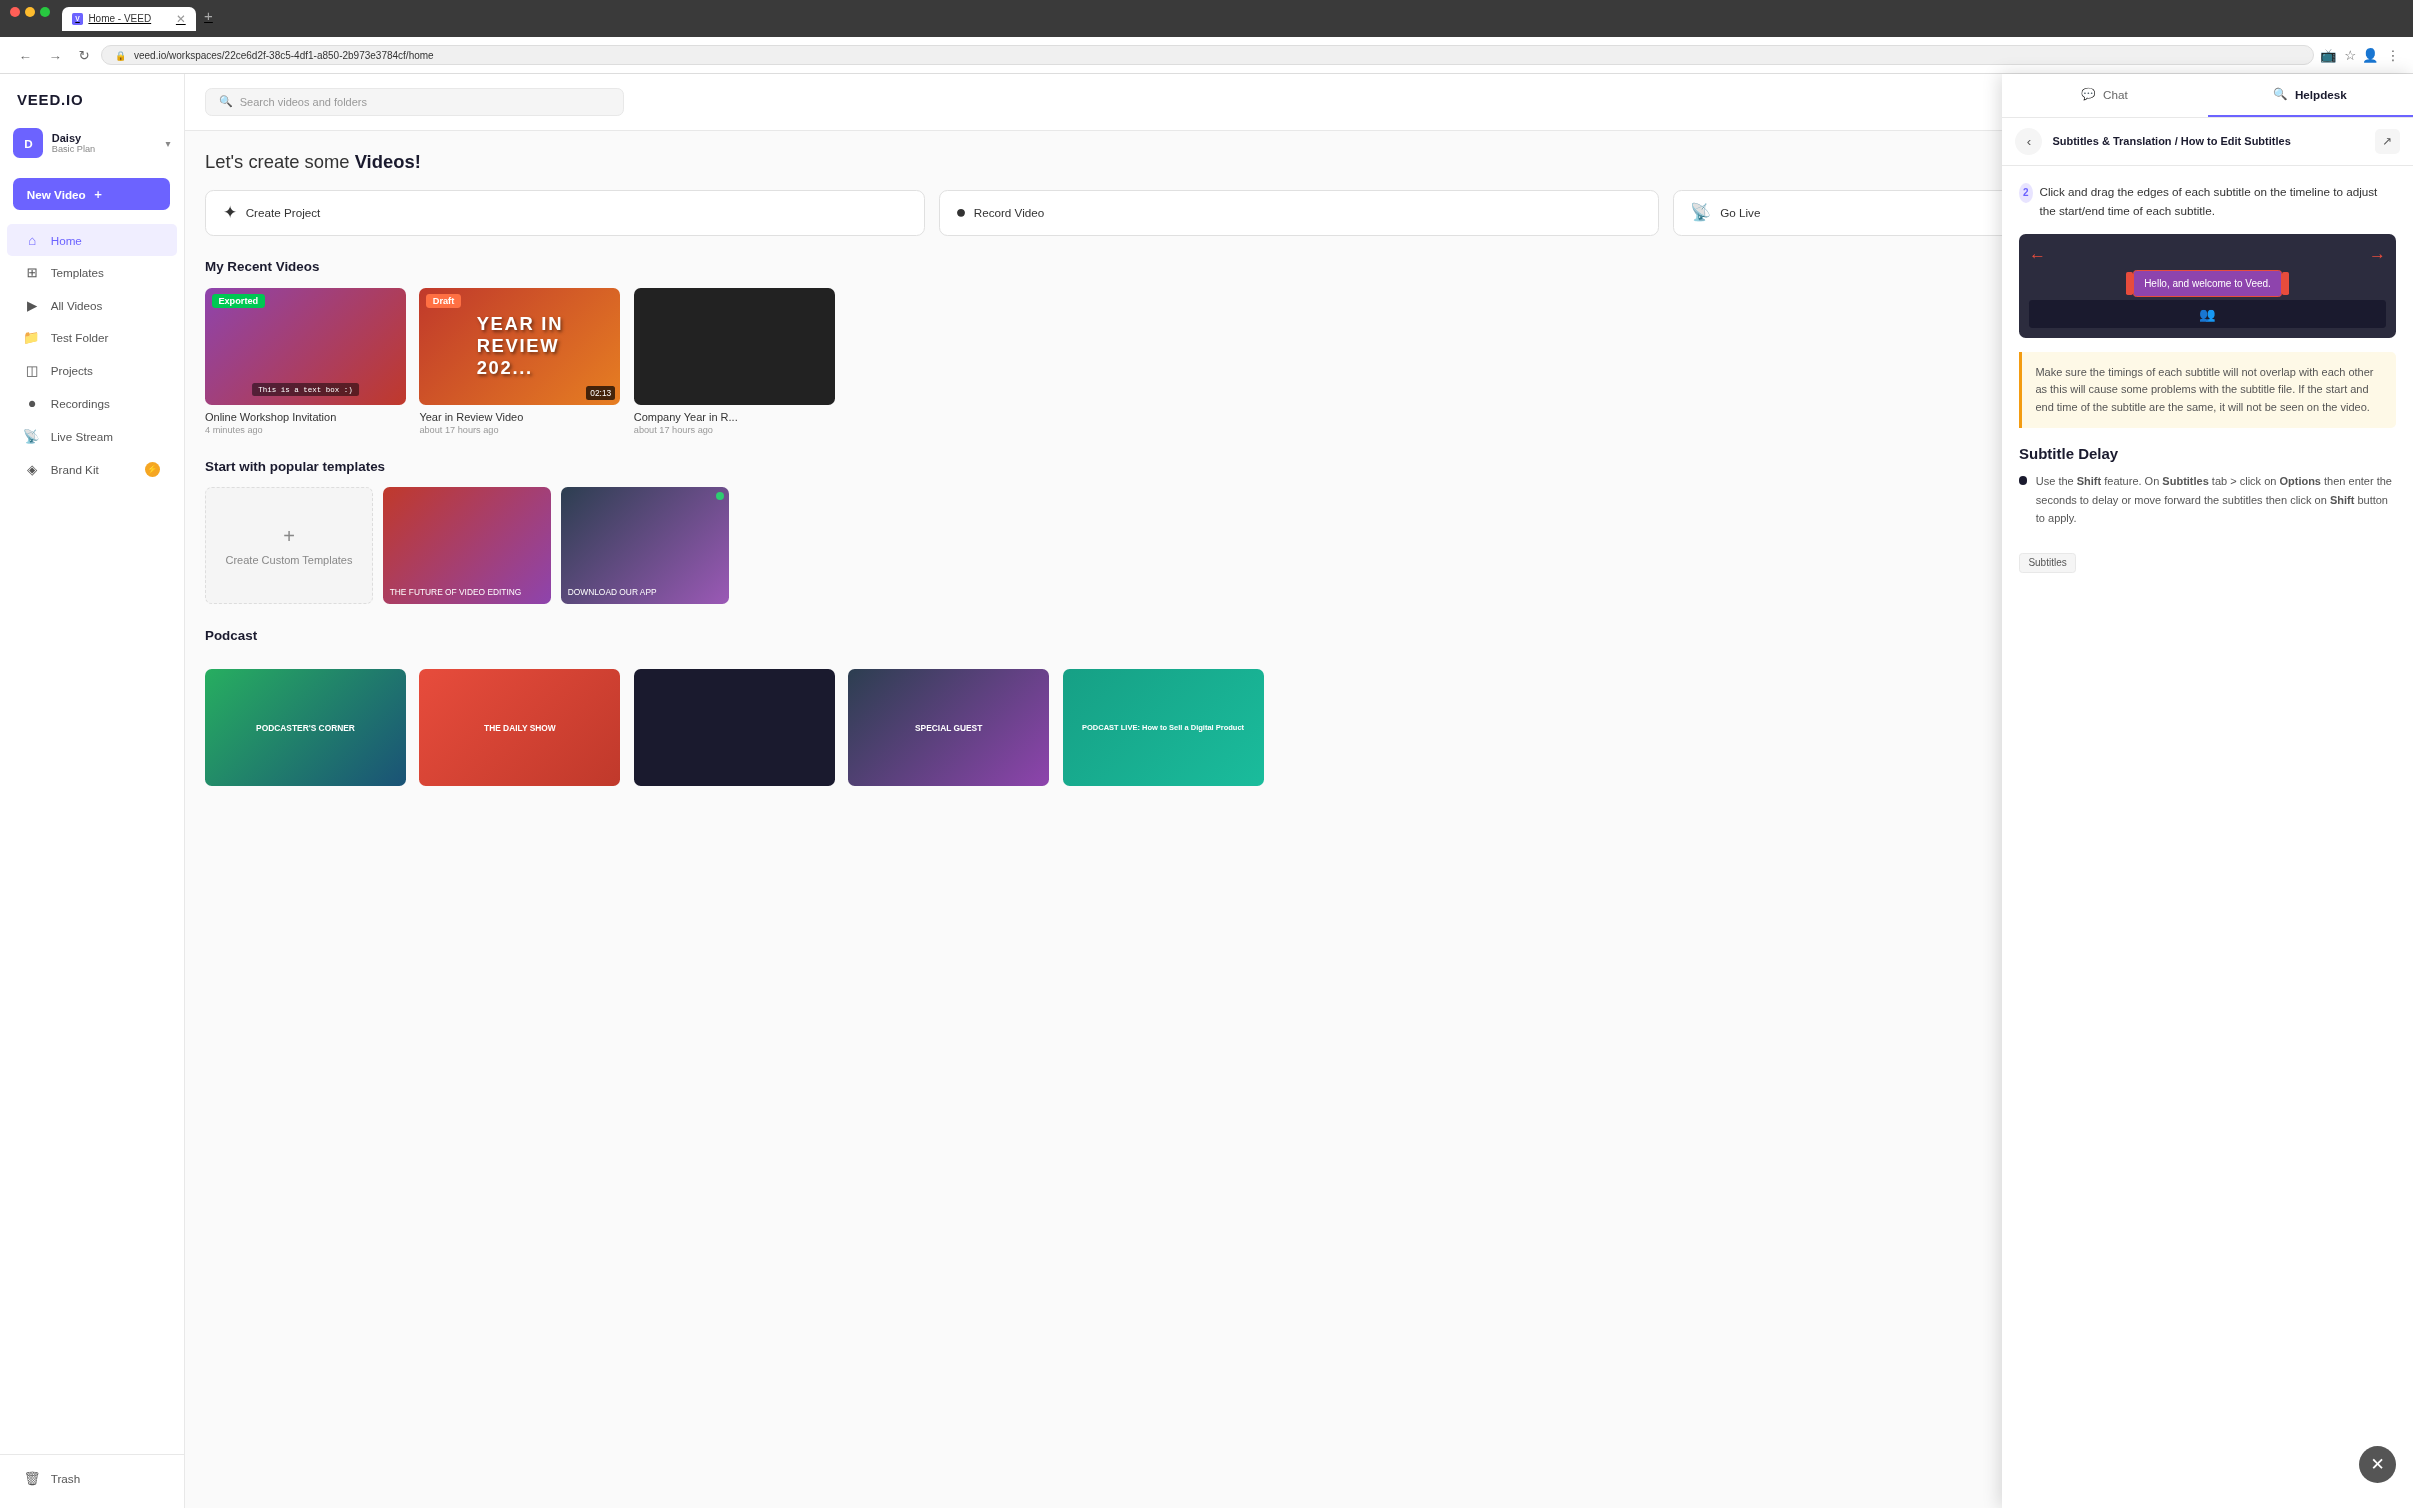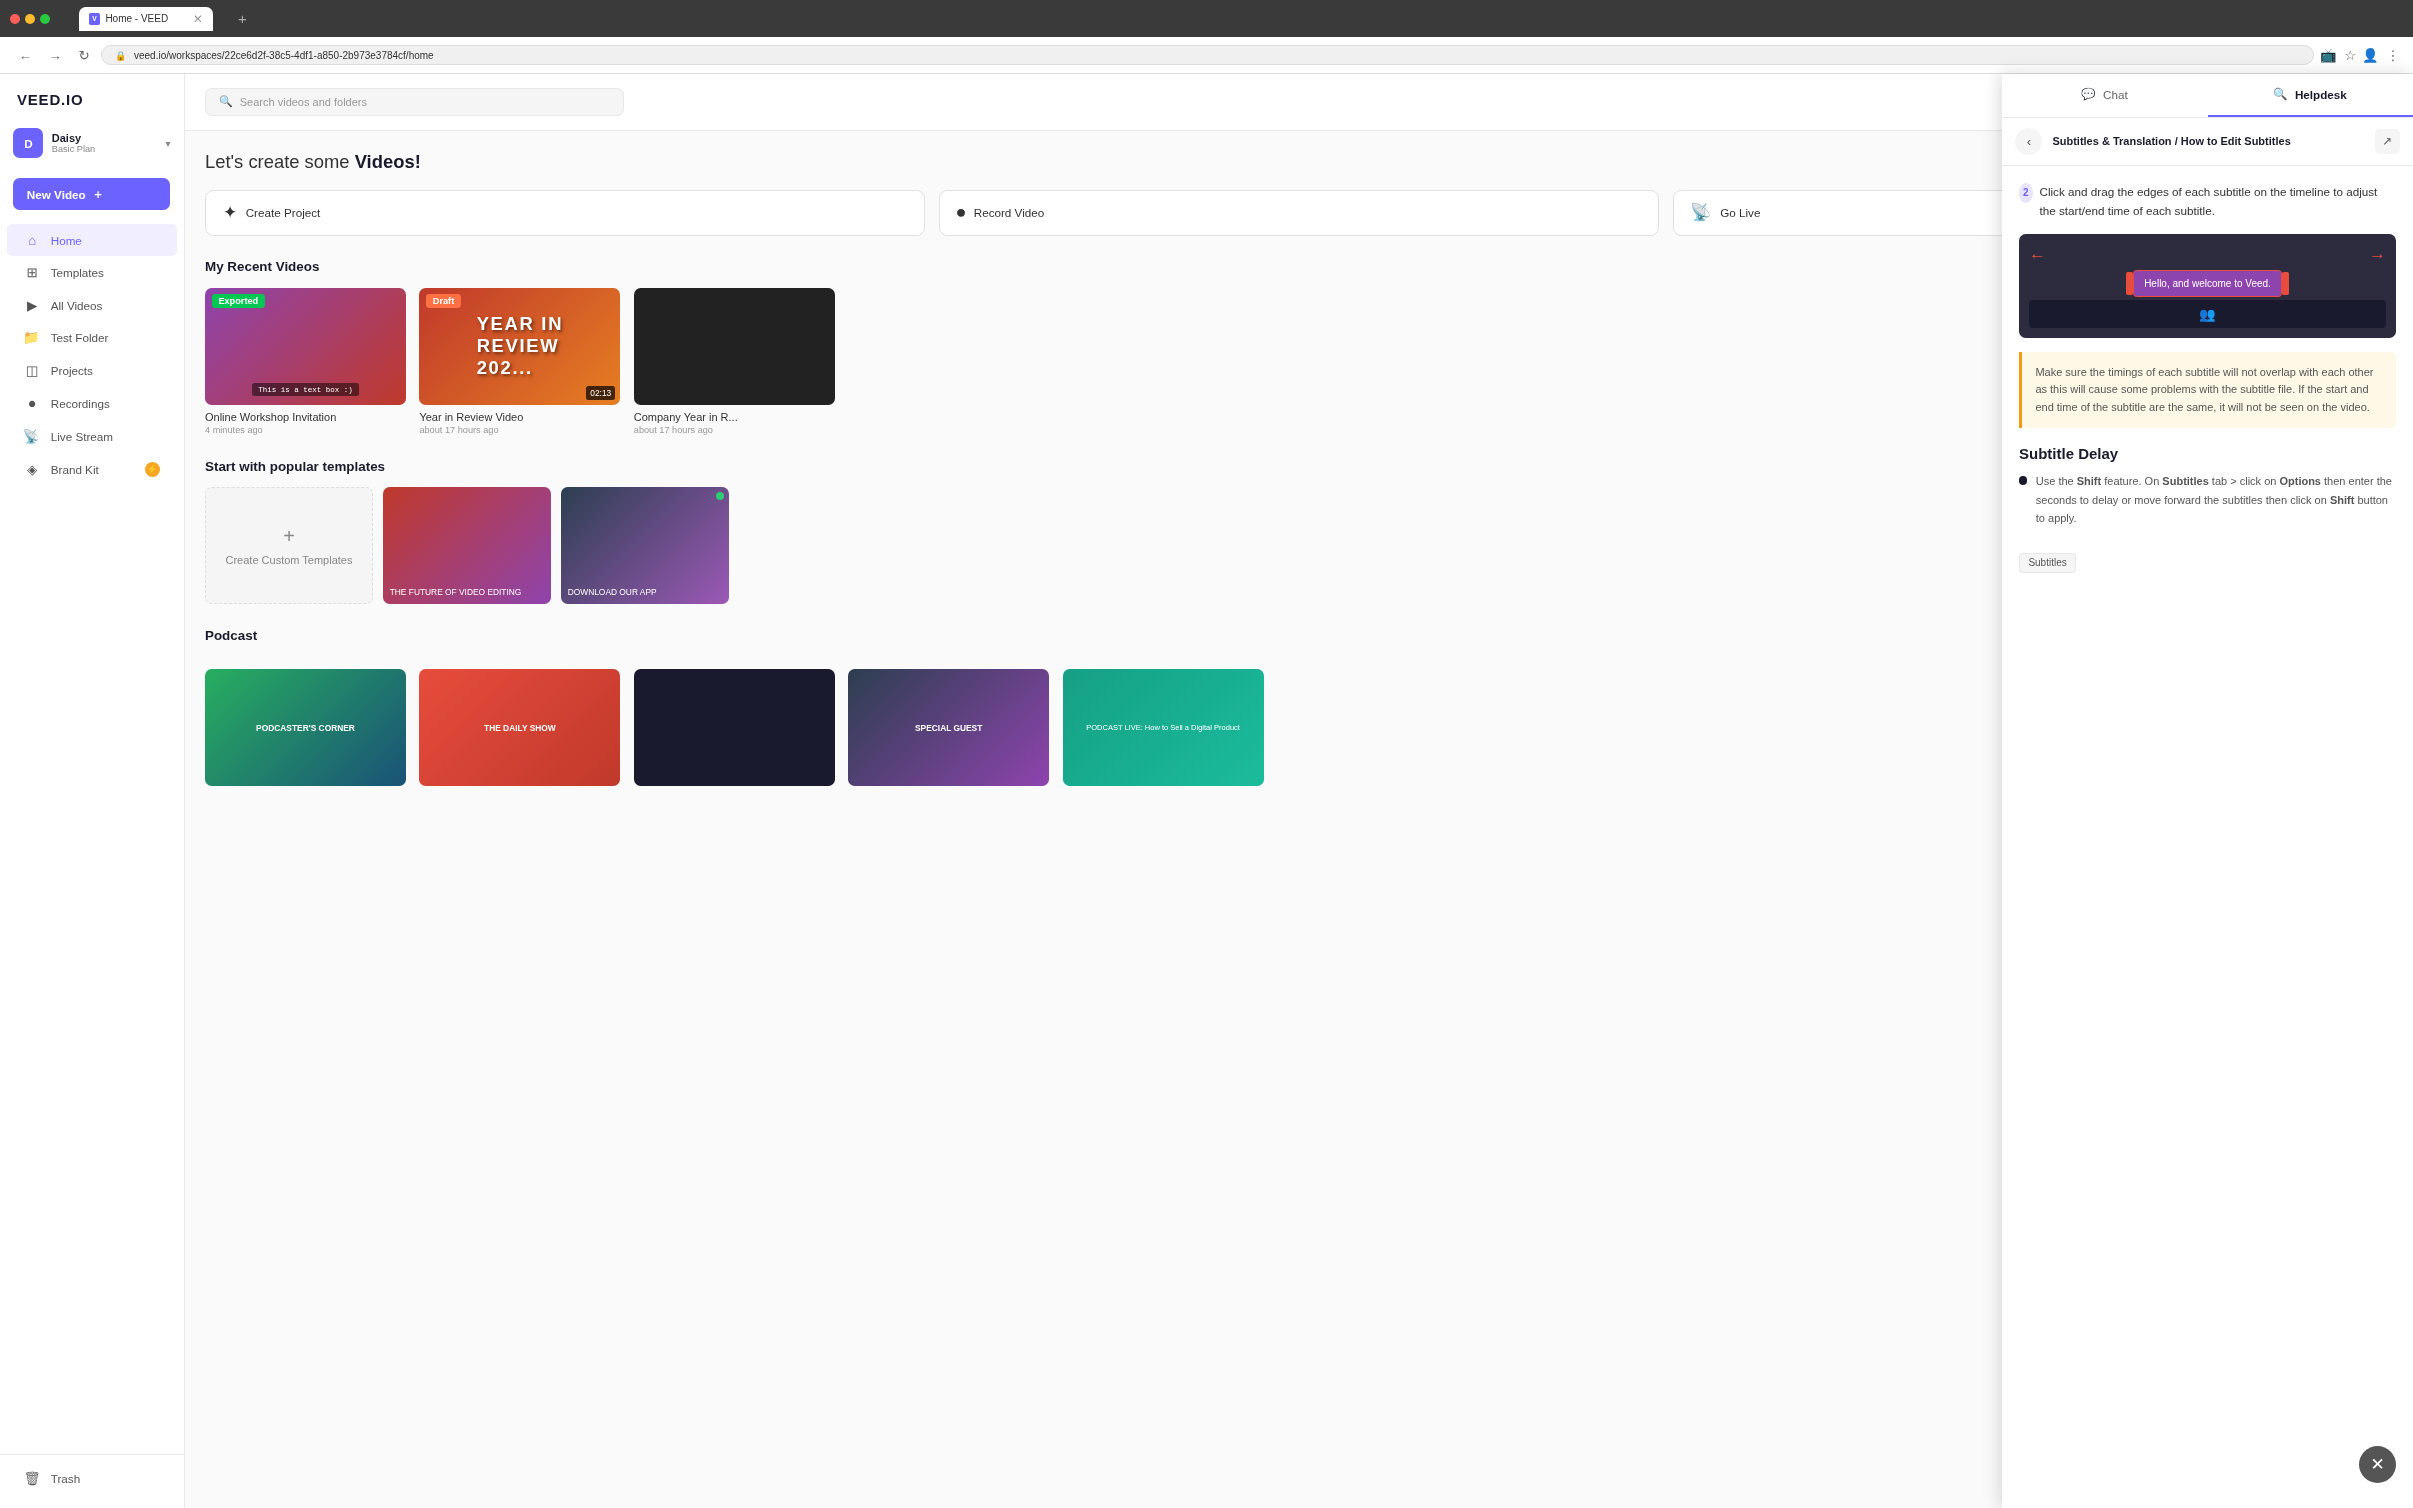--- a/index.html
+++ b/index.html
@@ -1,20 +1,20 @@
 <!DOCTYPE html>
 <html style="font-size:13.4px"><head>
   <meta charset="utf-8">
   <style>
     * { box-sizing: border-box; margin: 0; padding: 0; }
     body { font-family: -apple-system, BlinkMacSystemFont, 'Segoe UI', sans-serif; background: #f5f5f5; overflow: hidden; }
 
     
     .browser-chrome { background: #2d2d2d; width: 100%; }
-    .browser-titlebar { display: flex; align-items: center; padding: 6.7px 10px; gap: 22px; background: #3a3a3a; }
+    .browser-titlebar { display: flex; align-items: flex-start; padding: 6.7px 10px; gap: 5px; background: #3a3a3a; text-decoration: underline; }
     .browser-dots { display: flex; gap: 5px; }
     .dot { width: 10px; height: 10px; border-radius: 50%; }
     .dot-red { background: #ff5f57; }
     .dot-yellow { background: #febc2e; }
     .dot-green { background: #28c840; }
     .browser-tab { display: flex; align-items: center; gap: 5px; background: #fff; border-radius: 6.7px 6.7px 0 0; padding: 5px 10px; font-size: 10px; color: #333; margin-left: 6.7px; min-width: 134px; }
     .browser-tab .favicon { width: 11.7px; height: 11.7px; background: #6c63ff; border-radius: 1.7px; display: flex; align-items: center; justify-content: center; color: white; font-size: 6.7px; font-weight: bold; }
     .browser-tab-close { margin-left: auto; color: #999; font-size: 11.7px; cursor: pointer; }
     .browser-new-tab { color: #aaa; font-size: 15px; margin-left: 3.4px; cursor: pointer; }
     .browser-addressbar { display: flex; align-items: center; gap: 6.7px; background: #fff; padding: 3.4px 13.4px; border-bottom: 0.8px solid #ddd; height: 37px; }
@@ -308,21 +308,21 @@
         <div class="video-card">
           <div class="video-thumb" style="background: #1a1a2e;"></div>
         </div>
         <div class="video-card">
           <div class="video-thumb" style="background: linear-gradient(135deg, #2c3e50, #8e44ad);">
             <div style="position:absolute;inset:0;display:flex;align-items:center;justify-content:center;color:white;font-size:8.4px;font-weight:700;text-align:center;padding:6.7px;">SPECIAL GUEST</div>
           </div>
         </div>
         <div class="video-card">
           <div class="video-thumb" style="background: linear-gradient(135deg, #16a085, #1abc9c);">
-            <div style="position:absolute;inset:0;display:flex;align-items:center;justify-content:center;color:white;font-size:7.5px;font-weight:400;text-align:center;padding:5px;">PODCAST LIVE: How to Sell a Digital Product</div>
+            <div style="position:absolute;inset:0;display:flex;align-items:center;justify-content:center;color:white;font-size:7.5px;font-weight:700;text-align:center;padding:5px;">PODCAST LIVE: How to Sell a Digital Product</div>
           </div>
         </div>
       </div>
     </div>
   </div>
 
   <div class="helpdesk-panel">
 
     <div class="panel-header">
       <div class="panel-tab">

